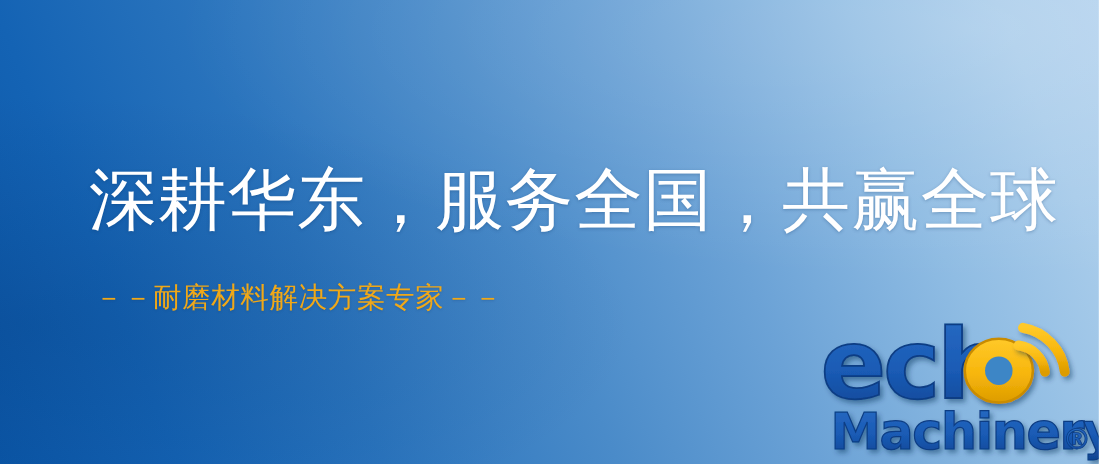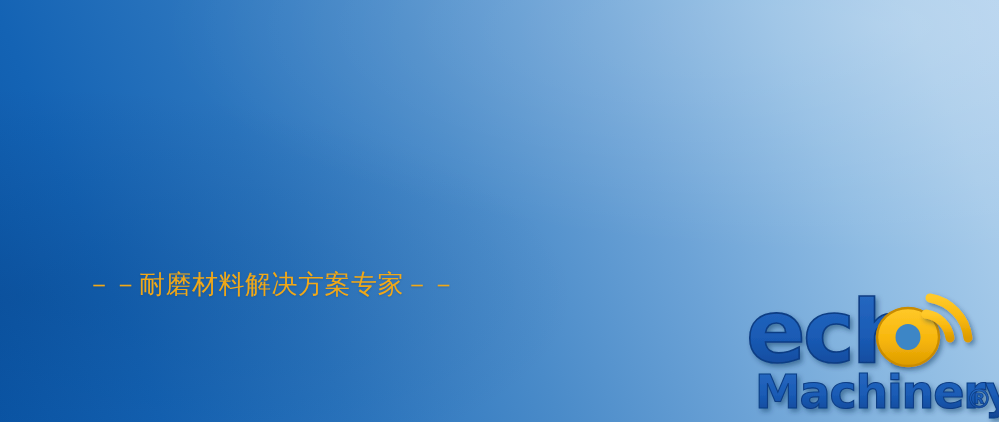--- a/index.html
+++ b/index.html
@@ -47,21 +47,21 @@
     letter-spacing: 1px;
     color: #ffffff;
     white-space: nowrap;
     text-shadow: 0 1px 3px rgba(10,50,100,0.30);
     z-index: 3;
   }
 
   .subtitle {
     position: absolute;
     left: 86px;
-    top: 272px;
+    top: 258px;
     font-family: "Liberation Serif", "DejaVu Serif", serif;
     font-size: 26px;
     line-height: 1;
     letter-spacing: 0.5px;
     color: #f0a818;
     white-space: nowrap;
     text-shadow: 0 1px 2px rgba(20,60,110,0.25);
     z-index: 3;
   }
 
@@ -83,20 +83,21 @@
   .logo-word {
     font-family: "DejaVu Sans", "Liberation Sans", sans-serif;
     font-weight: bold;
   }
 </style>
 </head>
 <body>
 
 <div id="banner">
 
+  <div class="headline">深耕华东，服务全国，共赢全球</div>
 
   <div class="subtitle">－－耐磨材料解决方案专家－－</div>
 
   <div id="logo">
     <svg viewBox="0 0 250 124" xmlns="http://www.w3.org/2000/svg" aria-hidden="true">
       <defs>
         <filter id="dropsh" x="-25%" y="-25%" width="160%" height="160%">
           <feDropShadow dx="2.5" dy="3" stdDeviation="2.4" flood-color="#0a2a55" flood-opacity="0.45"></feDropShadow>
         </filter>
         <linearGradient id="blueGrad" x1="0" y1="0" x2="0" y2="1">

